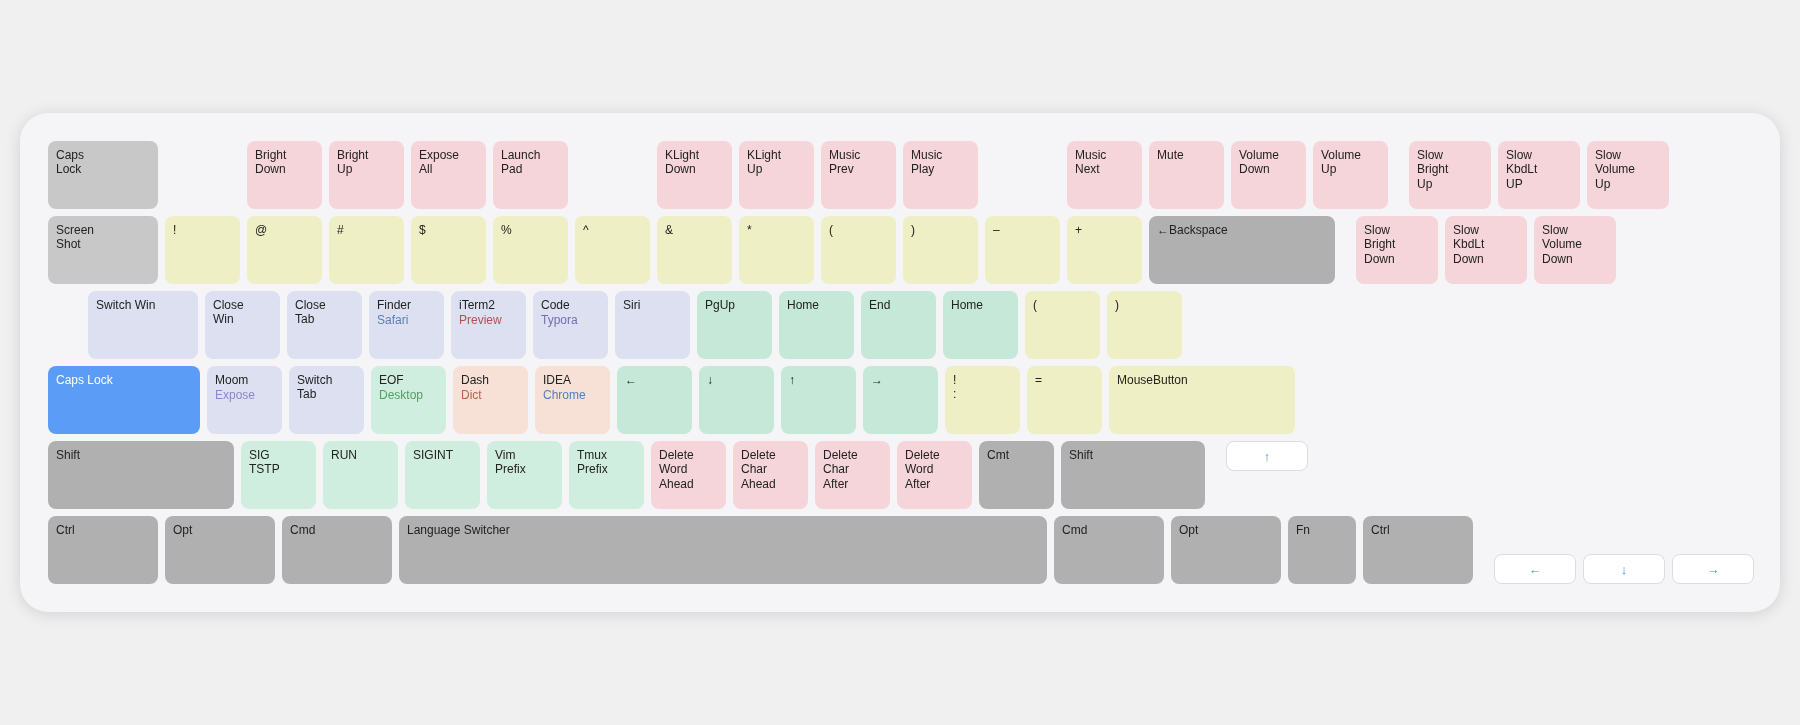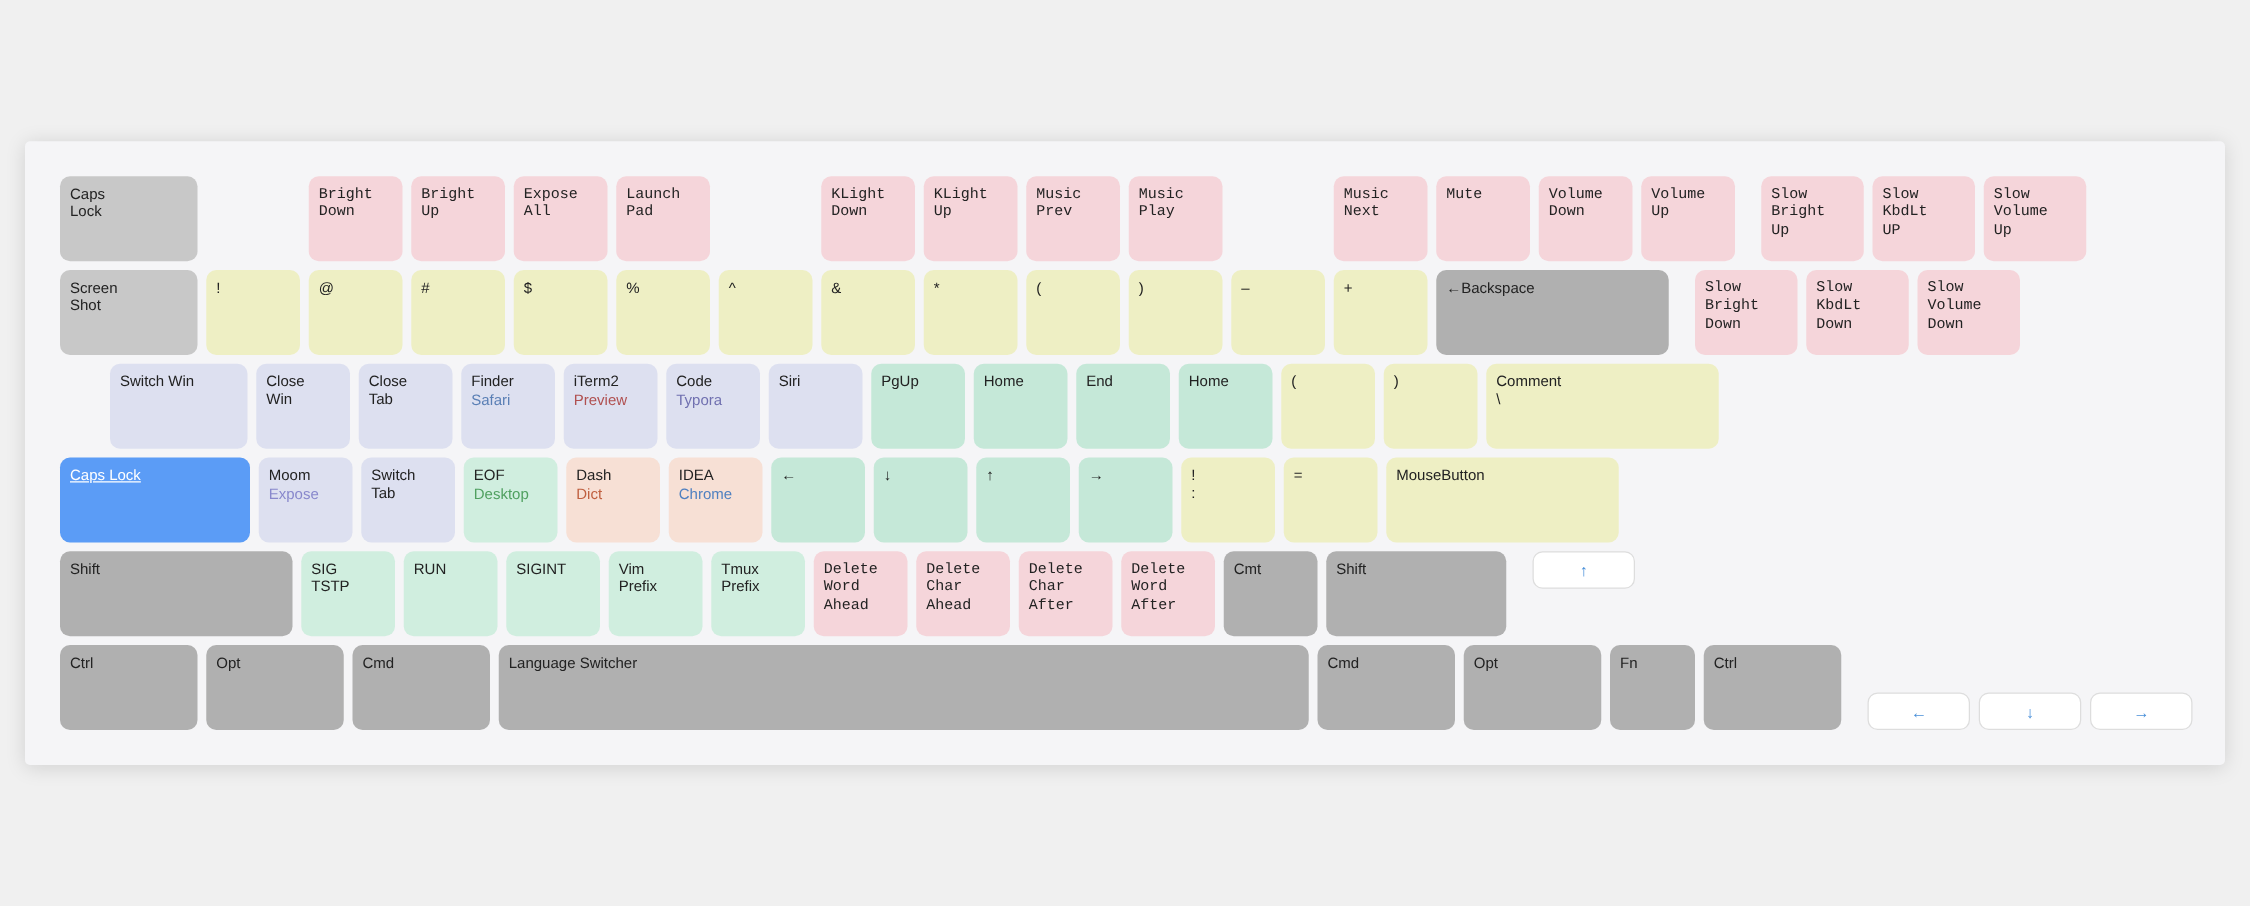--- a/index.html
+++ b/index.html
@@ -6,21 +6,21 @@
     body {
       background: #f0f0f0;
       display: flex;
       align-items: center;
       justify-content: center;
       min-height: 100vh;
       font-family: -apple-system, BlinkMacSystemFont, 'Helvetica Neue', Arial, sans-serif;
     }
     .keyboard-container {
       background: #f5f5f7;
-      border-radius: 4px;
+      border-radius: 28px;
       padding: 28px 28px 28px 28px;
       box-shadow: 0 2px 16px rgba(0,0,0,0.13);
       display: inline-flex;
       flex-direction: column;
       gap: 7px;
       width: 1760px;
     }
     .key {
       border-radius: 8px;
       padding: 7px 8px;
@@ -36,21 +36,21 @@
       position: relative;
       cursor: pointer;
       user-select: none;
       flex-shrink: 0;
     }
     
     .key-gray { background: #b0b0b0; }
     .key-light-gray { background: #c8c8c8; }
     .key-white { background: #ffffff; border: 1px solid #ddd; }
     .key-yellow { background: #eeefc4; }
-    .key-pink { background: #f5d5da; font-family: Liberation Mono, monospace; }
+    .key-pink { background: #f5d5da; }
     .key-green { background: #c5e8d8; }
     .key-blue { background: #5b9cf6; color: #fff; }
     .key-lavender { background: #dde0f0; }
     .key-mint { background: #d0eedf; }
     .key-peach { background: #f7e0d5; }
 
     .key-label-main {
       font-size: 12px;
       font-weight: 500;
       line-height: 1.2;
@@ -224,29 +224,25 @@
     </div>
     <div class="key key-green" style="width:75px;">
       <span class="key-label-main">Home</span>
     </div>
     <div class="key key-yellow" style="width:75px;">
       <span class="key-label-main">(</span>
     </div>
     <div class="key key-yellow" style="width:75px;">
       <span class="key-label-main">)</span>
     </div>
-    <div class="key key-yellow" style="width:186px;">
-      <span class="key-label-main">Comment</span>
-      <span class="key-label-main">\</span>
-    </div>
   </div>
 
   <div style="display:flex; flex-direction:row; gap:7px; align-items:stretch;">
     <div class="key key-blue" style="width:152px;">
-      <span class="key-label-main" style="color:#fff;text-decoration:underline;">Caps Lock</span>
+      <span class="key-label-main" style="color:#fff;">Caps Lock</span>
     </div>
     <div class="key key-lavender" style="width:75px;">
       <span class="key-label-main">Moom</span>
       <span class="key-label-sub key-label-sub-expose">Expose</span>
     </div>
     <div class="key key-lavender" style="width:75px;">
       <span class="key-label-main">Switch<br>Tab</span>
     </div>
     <div class="key key-mint" style="width:75px;">
       <span class="key-label-main">EOF</span>

